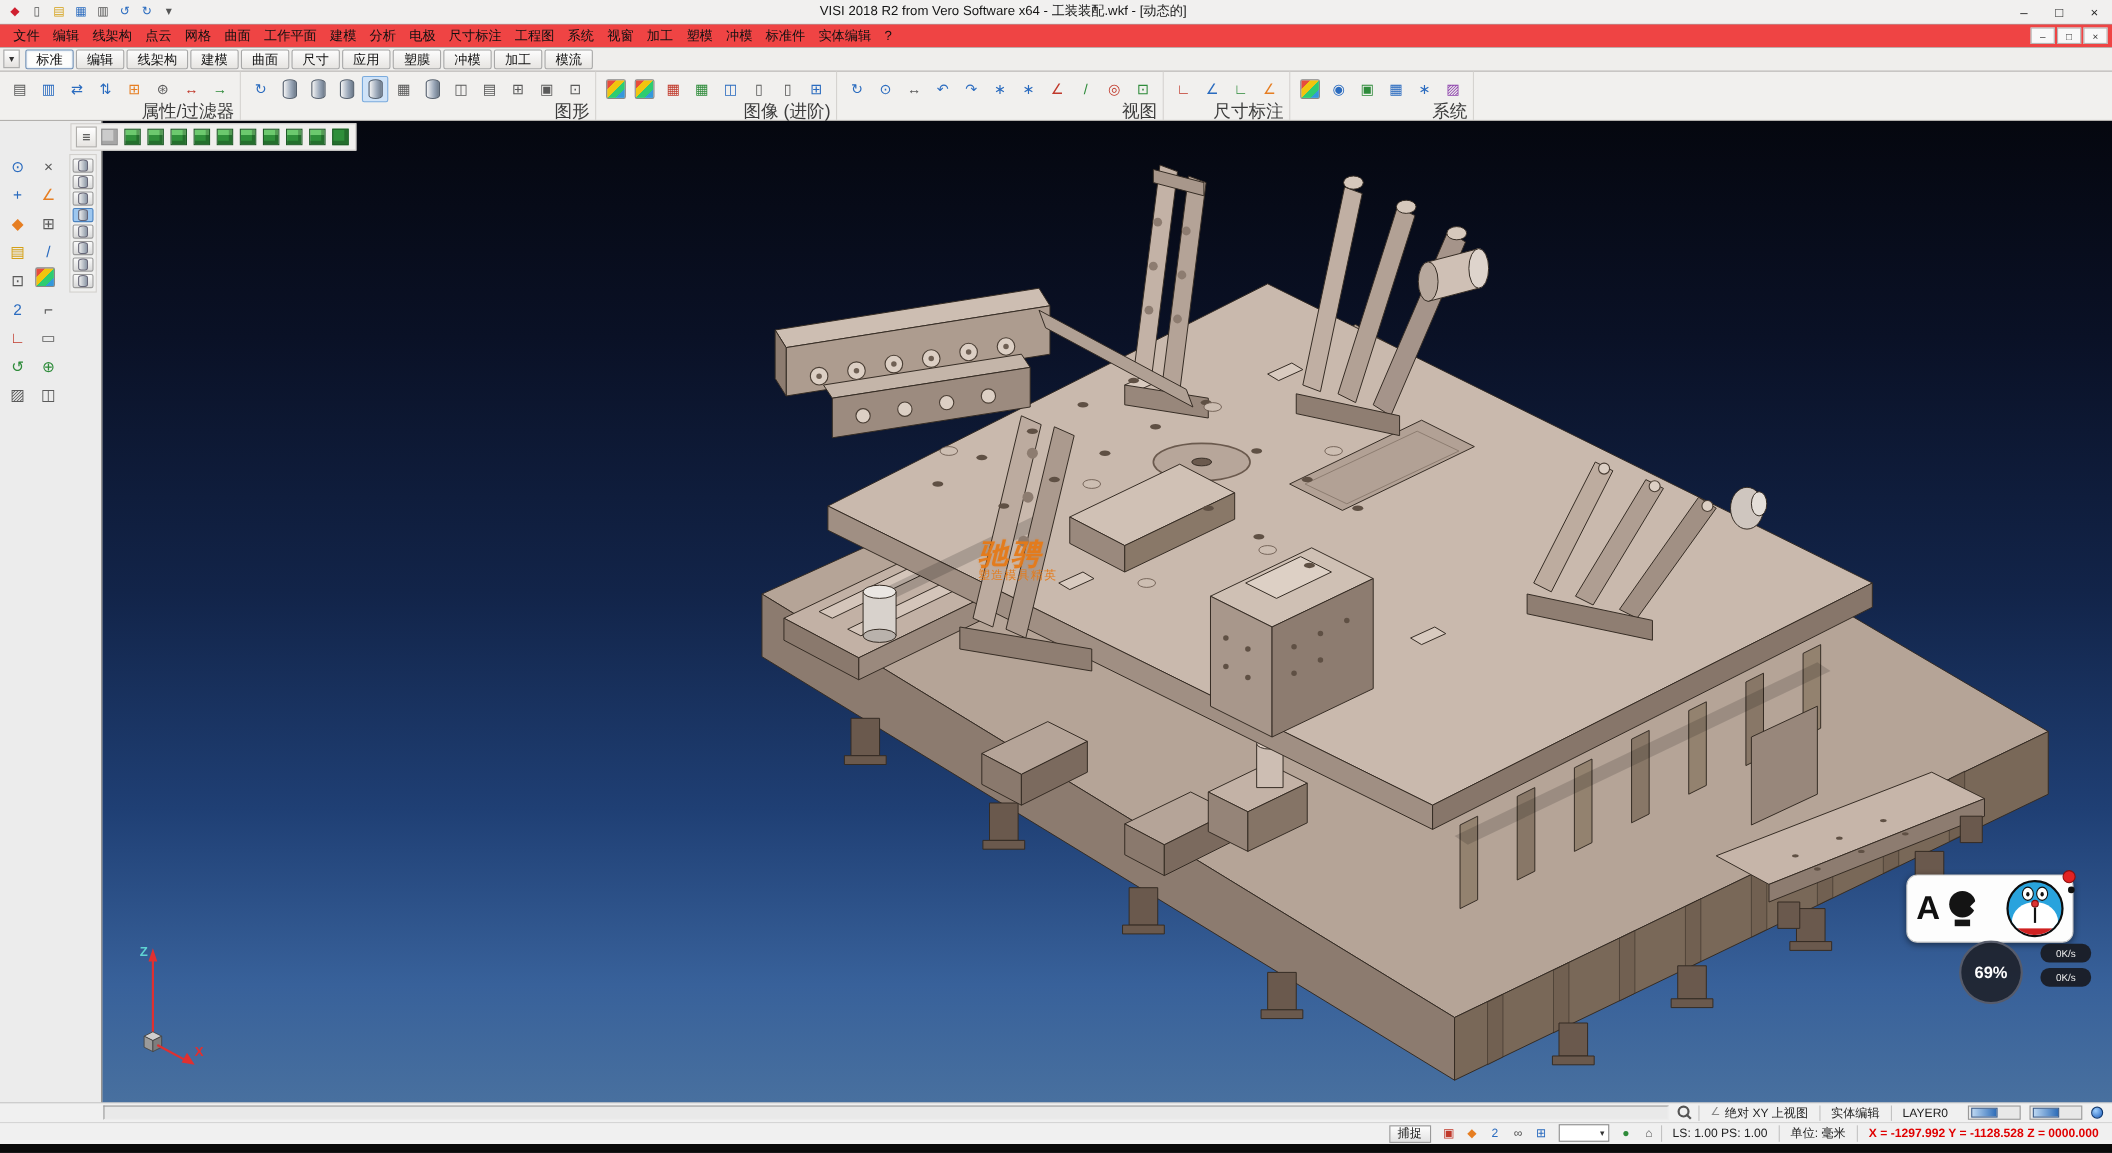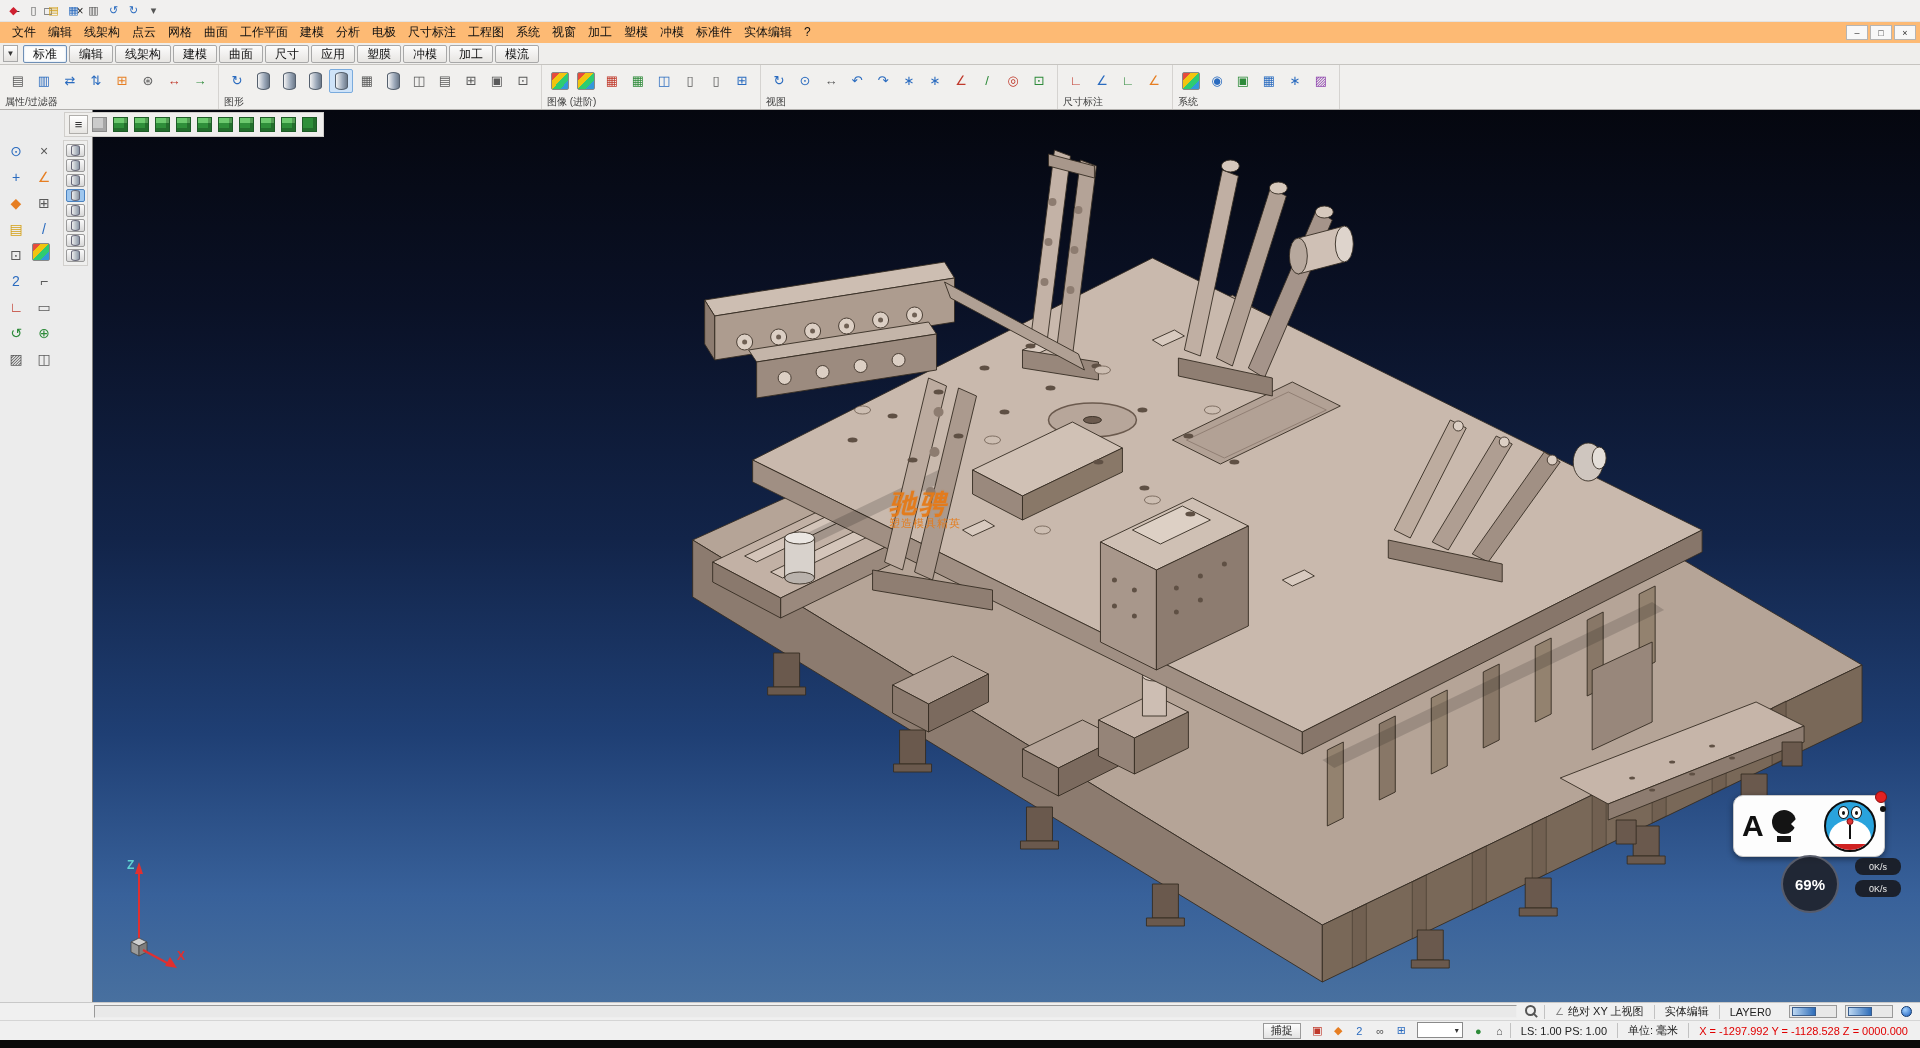--- a/index.html
+++ b/index.html
@@ -12,39 +12,39 @@
   .row-title{height:22px;background:#f1f0ef;display:flex;align-items:center;position:relative;border-bottom:1px solid #e3e2e1}
   .qb{position:absolute;left:4px;top:2px;display:flex;gap:1px}
   .qicon{width:19px;height:17px;display:flex;align-items:center;justify-content:center;font-size:11px;color:#555}
   .qicon.red{color:#cf2030;font-weight:bold}
   .qicon.blue{color:#2a6bbf}.qicon.yellow{color:#d4a017}
   .wtitle{flex:1;text-align:center;font-size:12px;color:#151515}
   .wctl{display:flex;height:100%}
   .wbtn{width:32px;height:100%;display:flex;align-items:center;justify-content:center;font-size:12px;color:#222}
 
   
-  .row-menu{height:21px;background:#fdba74;display:flex;align-items:center;padding-left:6px;font-size:12px;color:#111}
+  .row-menu{height:21px;background:#ef4444;display:flex;align-items:center;padding-left:6px;font-size:12px;color:#111}
   .mitem{padding:0 6px;height:19px;line-height:19px;white-space:nowrap}
   .mdi{margin-left:auto;display:flex;padding-right:4px}
   .mdibtn{width:22px;height:15px;font-size:9px;border:1px solid #b5b5b5;background:#f8f8f8;margin-left:2px;
           display:flex;align-items:center;justify-content:center;color:#333}
 
   
   .row-tabs{height:22px;background:#efeeec;border-bottom:1px solid #c6c4c0;display:flex;align-items:center;padding-left:3px}
   .caretbtn{width:15px;height:17px;font-size:8px;display:flex;align-items:center;justify-content:center;
             border:1px solid #a8a8a8;background:linear-gradient(#fff,#e4e2df);margin-right:4px;color:#333}
   .tab{font-size:12px;padding:0 9px;height:18px;line-height:16px;margin:0 1px;border:1px solid #a8a8a8;
        background:linear-gradient(#fcfcfc,#e7e5e2);border-radius:2px;color:#111;white-space:nowrap}
   .tab.active{background:#fdfdfc;border-color:#6f8fb5;box-shadow:inset 0 0 2px #bcd2ea}
 
   
   .row-tools{height:45px;background:#f1f0ee;border-bottom:1px solid #b2b0ad;display:flex}
   .tgroup{display:flex;flex-direction:column;border-right:1px solid #d5d3d0;padding:0 5px}
   .ticons{height:31px;display:flex;align-items:center}
-  .tlabel{height:12px;font-size:10px;color:#3c3c3c;text-align:left;line-height:11px}
+  .tlabel{height:12px;font-size:16px;color:#3c3c3c;text-align:right;line-height:11px}
   .ic{width:24px;height:24px;display:flex;align-items:center;justify-content:center;font-size:13px;color:#5a5a5a;
       border:1px solid transparent;border-radius:2px;margin:0 1px;position:relative}
   .ic.blue{color:#2a6bbf}.ic.red{color:#c0392b}.ic.green{color:#2e8b3a}.ic.orange{color:#e67e22}
   .ic.purple{color:#8e44ad}.ic.yellow{color:#d4a017}
   .ic.multi{background:linear-gradient(135deg,#e74c3c 25%,#f1c40f 25% 50%,#2ecc71 50% 75%,#3498db 75%);
             width:18px;height:18px;margin:3px 4px;border:1px solid #888}
   .ic.multi .glyph{visibility:hidden}
   .ic.cyl::before{content:"";width:11px;height:16px;background:linear-gradient(90deg,#f4f4f4,#9aa7b8 60%,#6d7a8a);
                   border:1px solid #55606e;border-radius:50%/18%}
   .ic.active{background:#cfe3f8;border-color:#7aabdd}
@@ -117,21 +117,21 @@
   .bluedot{width:11px;height:11px;border-radius:50%;background:radial-gradient(circle at 35% 30%,#9fd0ff,#1c5dbb);
            border:1px solid #10386e;margin:0 8px}
   .row-s2{height:20px;background:#f0f0f0;border-top:1px solid #d5d5d5;display:flex;align-items:center;font-size:11px;color:#222}
   .snaptoggle{display:flex;align-items:center;border:1px solid #9a9a9a;background:linear-gradient(#fdfdfd,#e3e3e3);
               height:16px;padding:0 7px;margin-right:6px;white-space:nowrap}
   .sic{width:19px;height:17px;display:flex;align-items:center;justify-content:center;font-size:11px;color:#555;margin:0 1px}
   .sic.blue{color:#2a6bbf}.sic.red{color:#c0392b}.sic.green{color:#2e8b3a}.sic.orange{color:#e67e22}
   .sic.drop{width:46px;height:16px;background:#fff;border:1px solid #8a8a8a;justify-content:flex-end;
             padding-right:3px;font-size:8px;color:#333;margin:0 5px}
   .s2seg{padding:0 10px;border-left:1px solid #c2c2c2;height:15px;display:flex;align-items:center;white-space:nowrap}
-  .s2seg.coords{color:#e00000;font-weight:normal;padding-right:12px}
+  .s2seg.coords{color:#e00000;font-weight:bold;padding-right:12px}
   .row-task{height:8px;background:#0a0a0a}
   .spacer{flex:1}
 </style>
 </head>
 <body>
 
 <div class="app">
 
   <div class="row-title">
     <div class="qb">
@@ -153,20 +153,21 @@
         <div class="qicon blue">
           <span class="glyph">↺</span>
         </div>
         <div class="qicon blue">
           <span class="glyph">↻</span>
         </div>
         <div class="qicon">
           <span class="glyph">▾</span>
         </div>
       </div>
+    <div class="wtitle">VISI 2018 R2 from Vero Software x64 - 工装装配.wkf - [动态的]</div>
     <div class="wctl">
       <div class="wbtn">–</div>
       <div class="wbtn">□</div>
       <div class="wbtn">×</div>
     </div>
   </div>
 
   <div class="row-menu">
     <div style="display:flex">
         <span class="mitem">文件</span>

